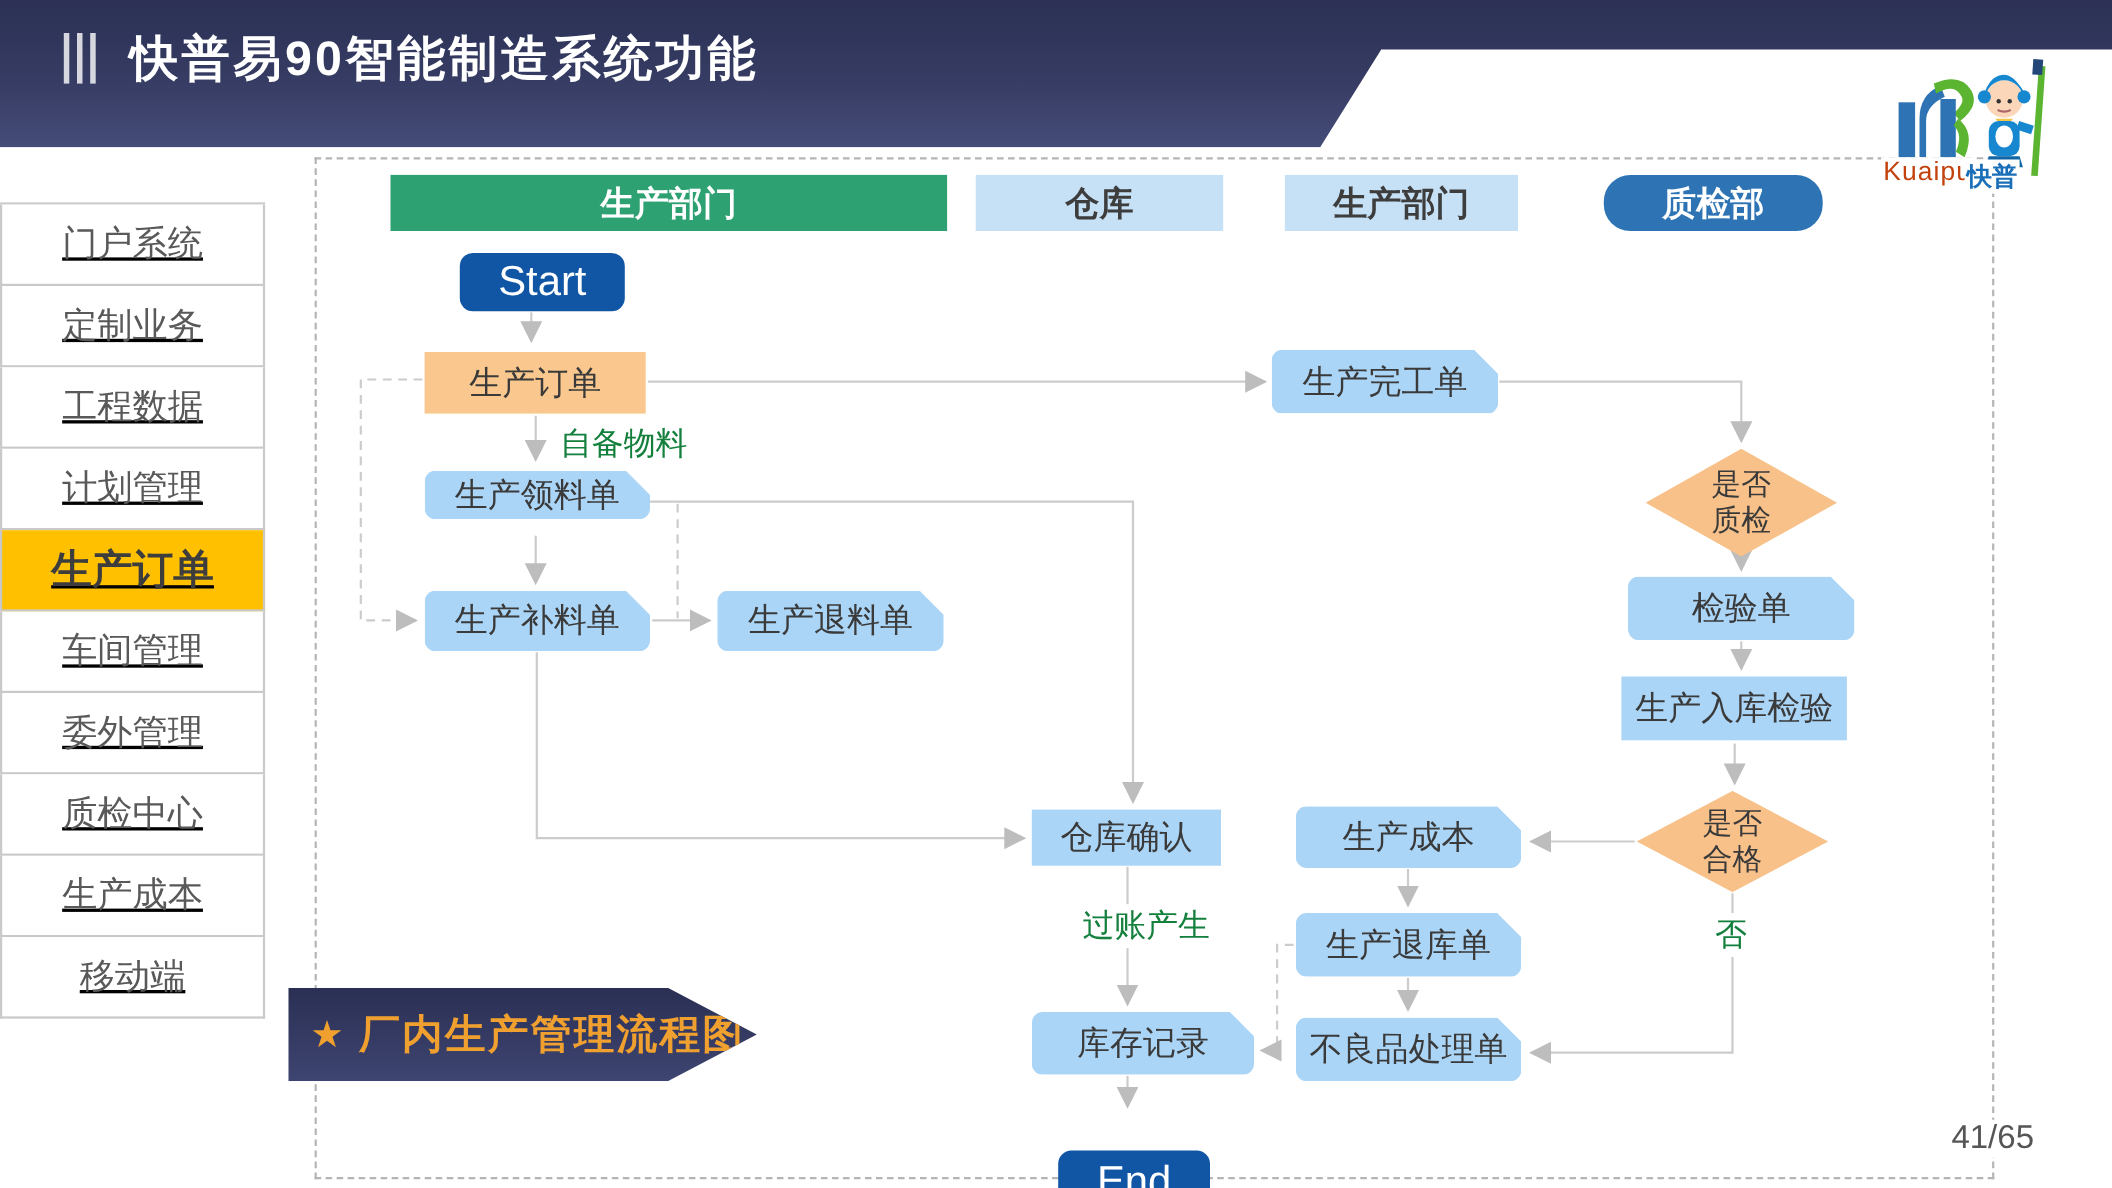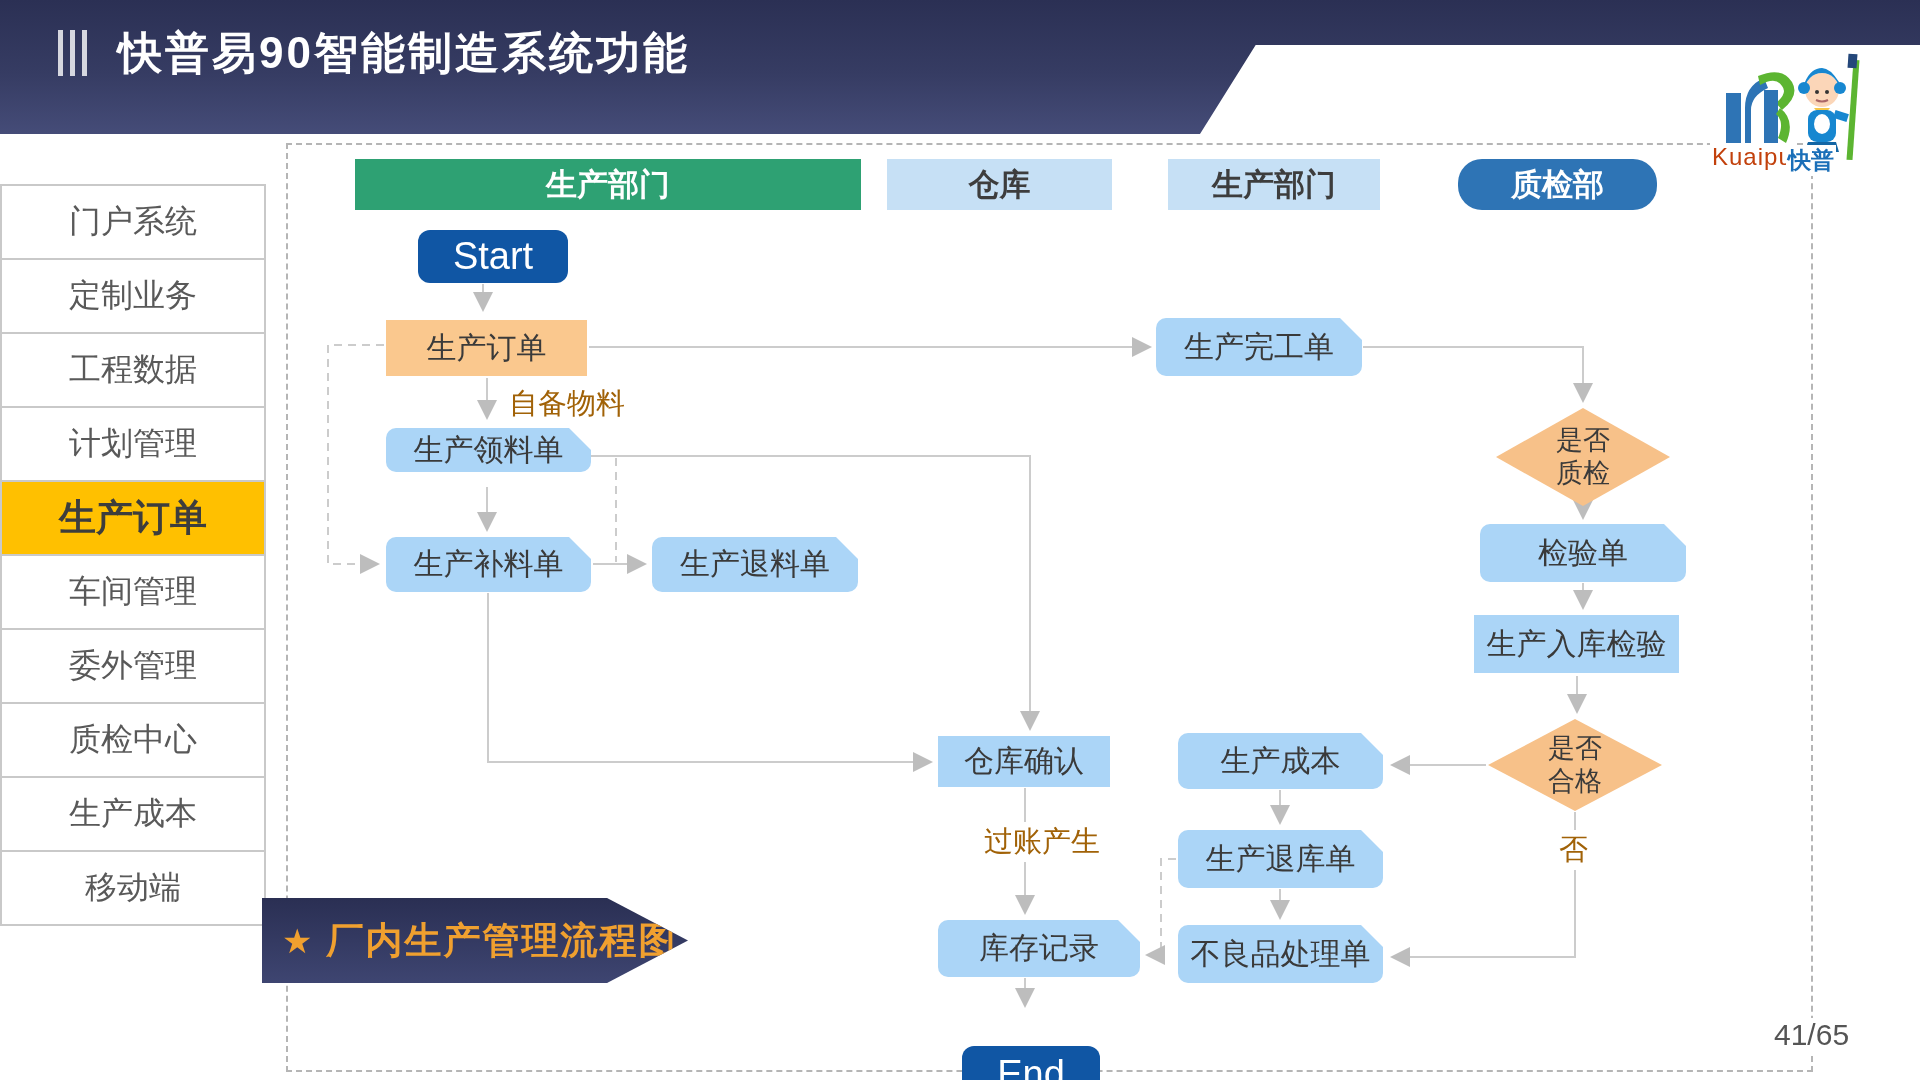--- a/index.html
+++ b/index.html
@@ -11,21 +11,21 @@
   .banner{left:0;top:0;width:1920px;height:134px;
     background:linear-gradient(180deg,#2b3054 0%,#363c63 55%,#454c78 100%);
     clip-path:polygon(0 0,100% 0,100% 33.6%,65.4% 33.6%,62.5% 100%,0 100%);
     z-index:5;}
   .title-bars{left:58px;top:30px;display:flex;gap:7px;z-index:6;}
   .title-bars i{display:block;width:5px;height:46px;background:rgba(255,255,255,.8);}
   .page-title{left:118px;top:24px;z-index:6;color:#ffffff;font-size:44px;font-weight:bold;
     letter-spacing:3px;white-space:nowrap;}
 
   
-  .sidebar{left:0;top:184px;width:266px;z-index:4;border-top:2px solid #c9c9c9;}
+  .sidebar{left:0;top:184px;width:241px;z-index:4;border-top:2px solid #c9c9c9;text-decoration:underline;}
   .side-cell{height:72px;border:2px solid #c9c9c9;border-top:none;background:#ffffff;
     display:flex;align-items:center;justify-content:center;
     font-size:32px;color:#595959;cursor:default;}
   .side-cell.active{background:#ffc000;color:#3d3d3d;font-weight:bold;font-size:37px;}
 
   
   .flow-wrap{left:286px;top:143px;width:1527px;height:929px;border:2px dashed #b5b5b5;z-index:0;}
 
   
   .lane{height:51px;display:flex;align-items:center;justify-content:center;
@@ -39,21 +39,21 @@
     font-size:30px;color:#3a3a3a;white-space:nowrap;}
   .doc{background:#abd5f7;border-radius:10px;
     clip-path:polygon(0 0,calc(100% - 22px) 0,100% 22px,100% 100%,0 100%);}
   .rect-plain{background:#abd5f7;}
   .order{background:#fac88e;}
   .pill{background:#1056a4;color:#ffffff;font-size:38px;border-radius:12px;}
   .diamond{background:#f7c189;clip-path:polygon(50% 0,100% 50%,50% 100%,0 50%);
     flex-direction:column;font-size:27px;line-height:33px;color:#3a3a3a;}
 
   
-  .lbl{z-index:3;font-size:29px;color:#a16207;background:#ffffff;padding:0 3px;white-space:nowrap;}
+  .lbl{z-index:3;font-size:29px;color:#15803d;background:#ffffff;padding:0 3px;white-space:nowrap;}
 
   
   svg.wires{position:absolute;left:0;top:0;width:1920px;height:1080px;z-index:1;}
 
   
   .caption{left:262px;top:898px;width:426px;height:85px;z-index:6;
     background:linear-gradient(180deg,#2a2f53 0%,#3e4571 100%);
     clip-path:polygon(0 0,81% 0,100% 50%,81% 100%,0 100%);
     display:flex;align-items:center;color:#f0a02f;}
   .caption .star{font-size:34px;margin:0 14px 0 20px;}

